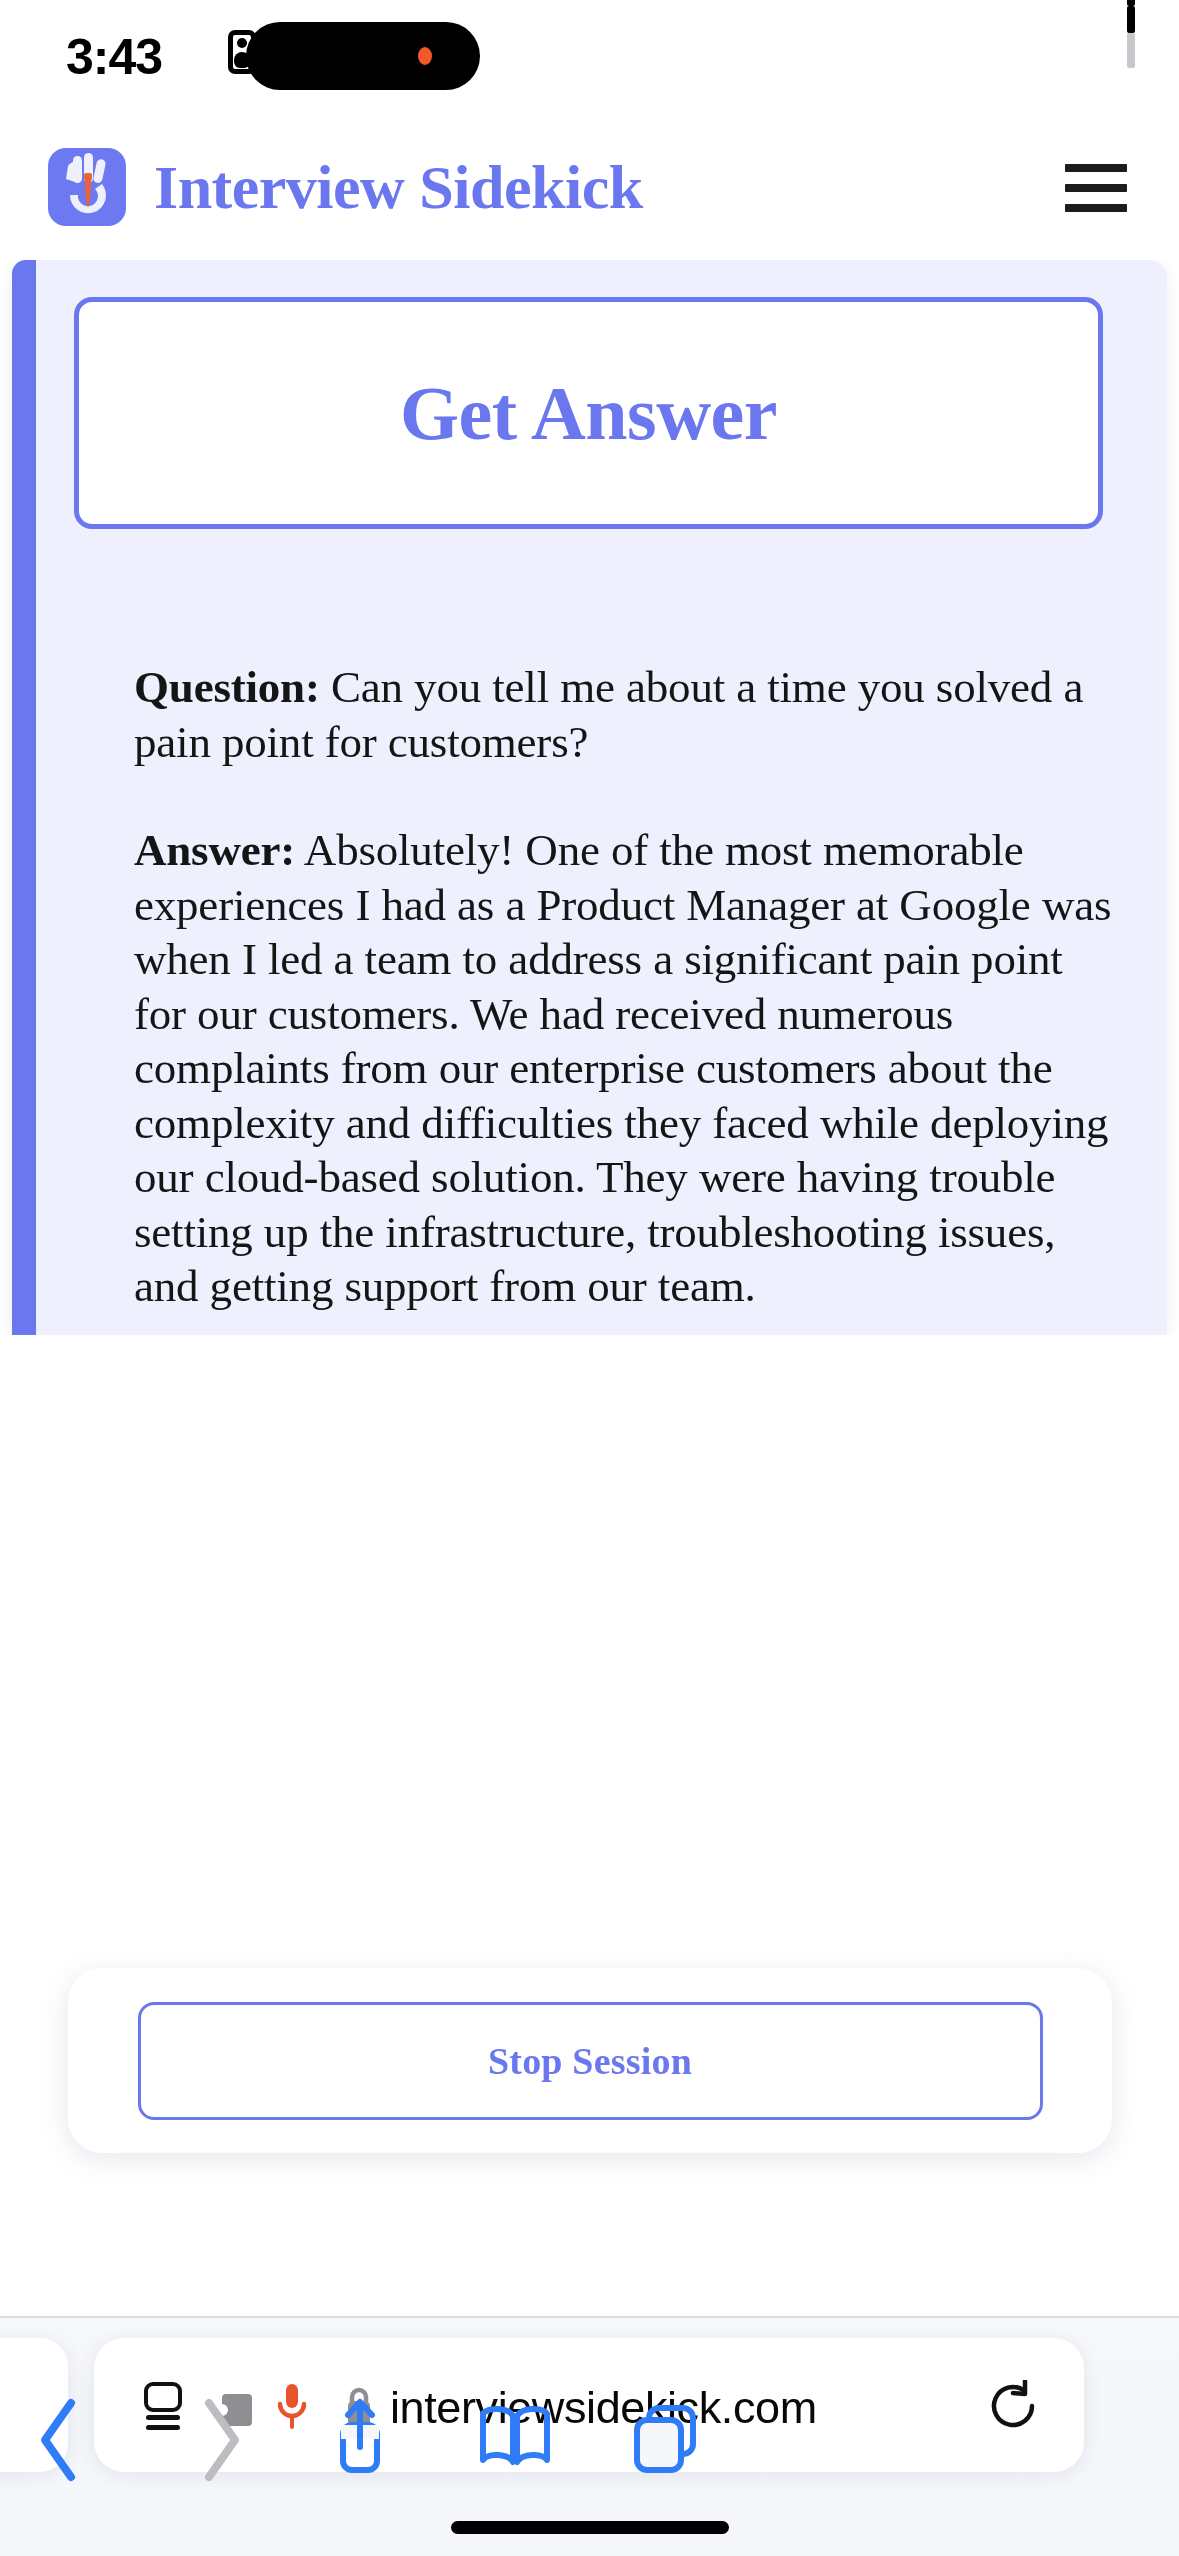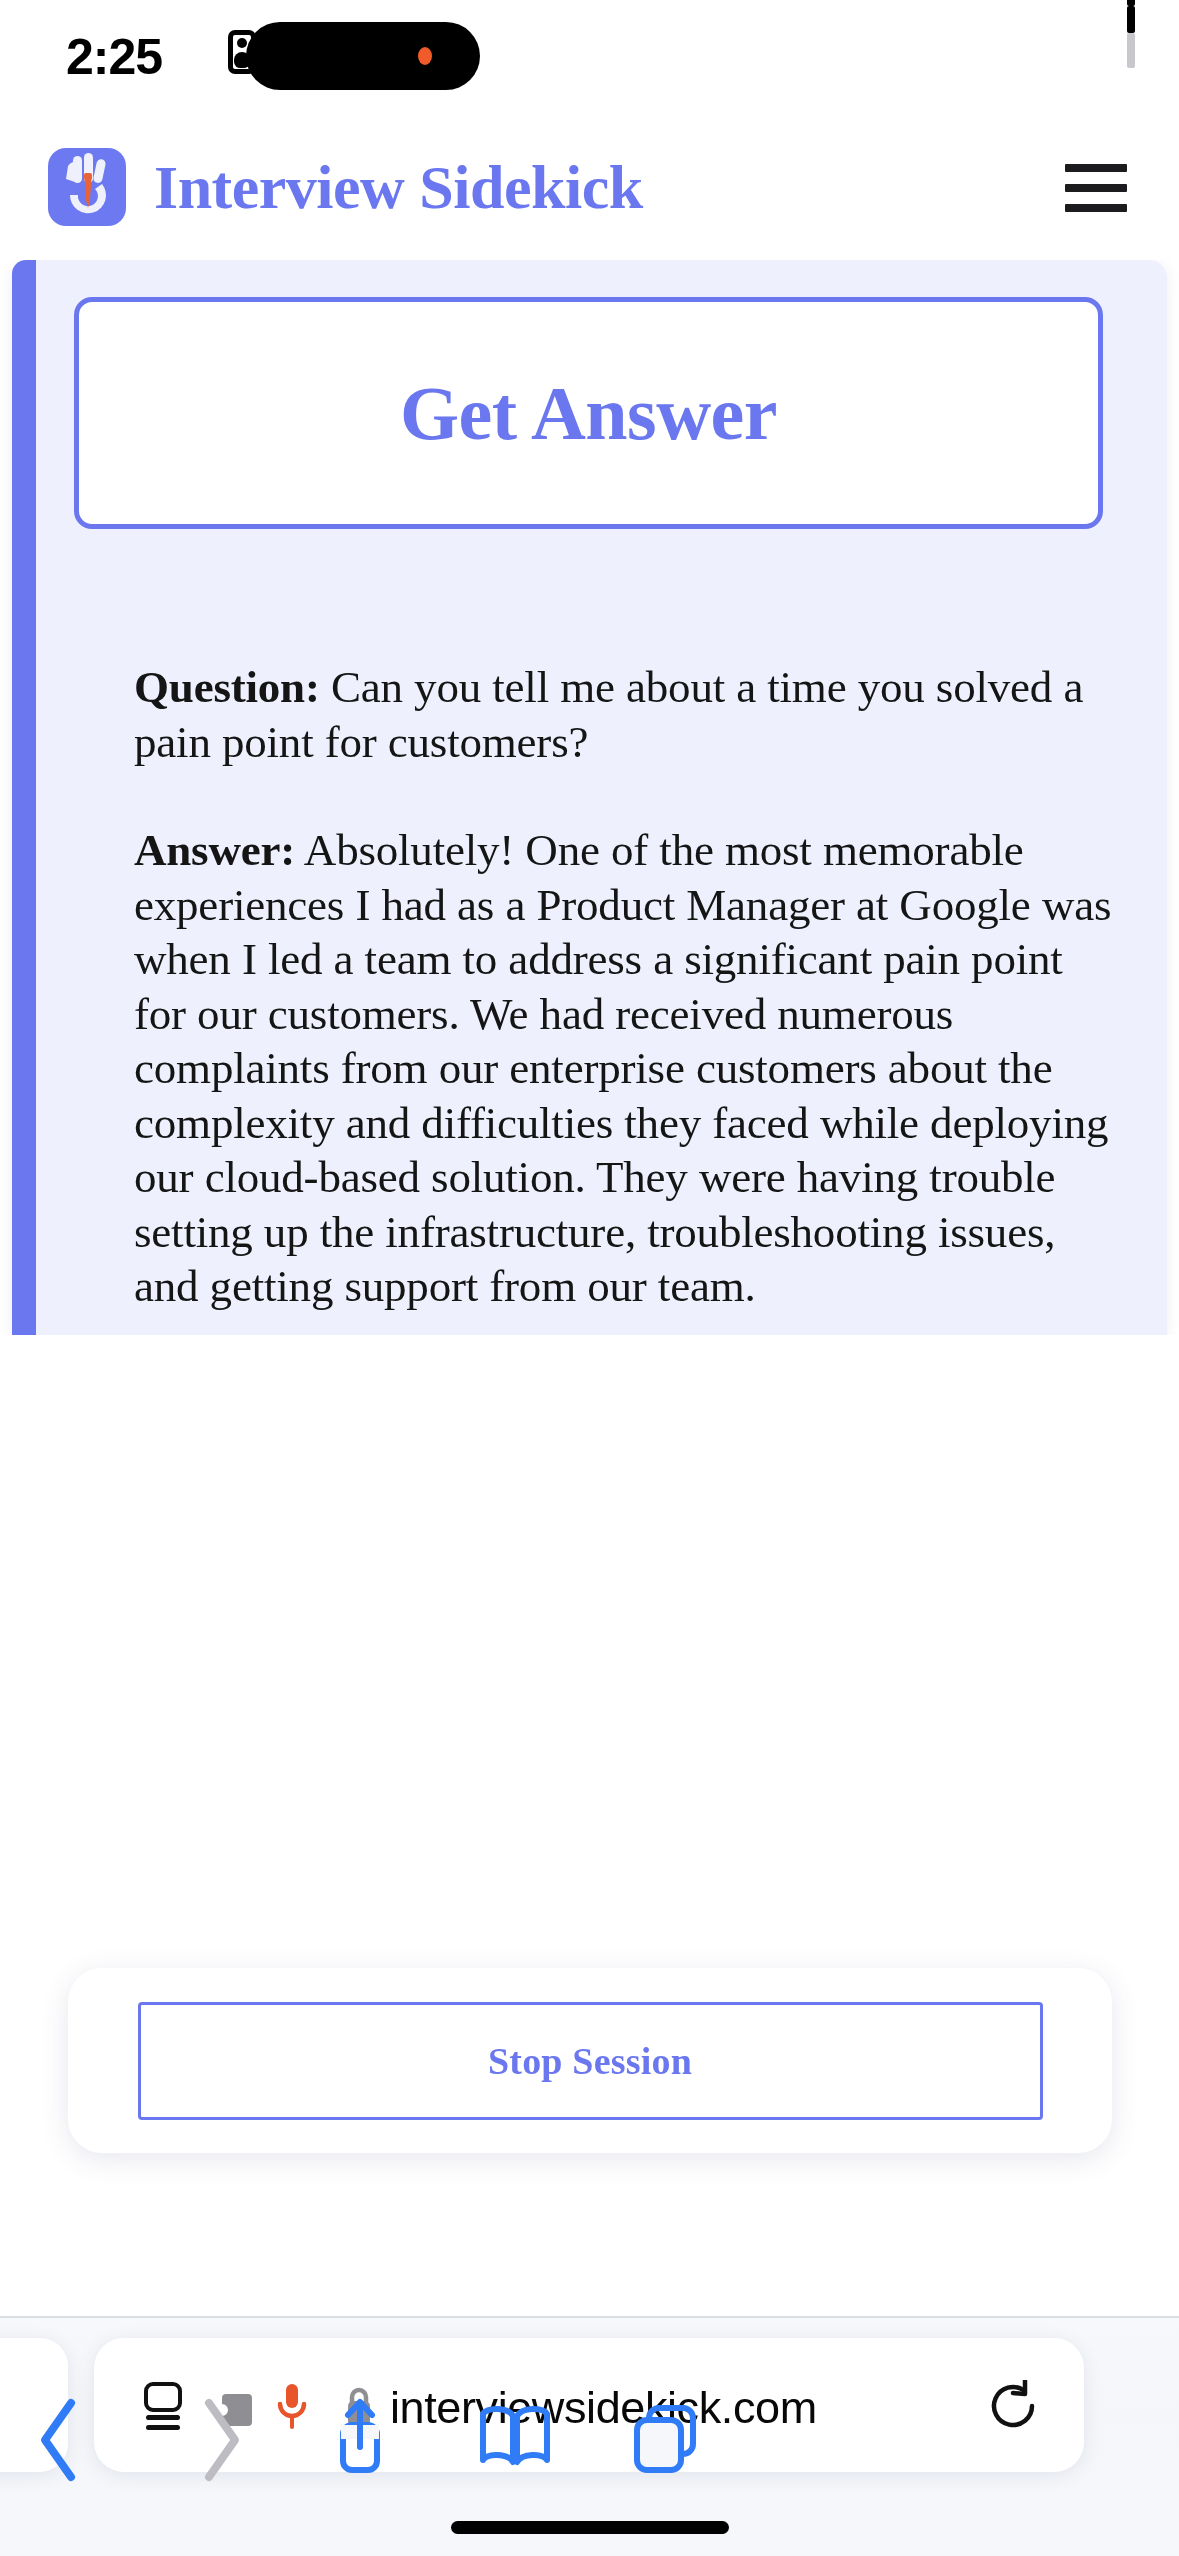--- a/index.html
+++ b/index.html
@@ -102,21 +102,21 @@
   #qa-text b { font-weight:700; }
 
   
   #stop-card {
     position:absolute; left:68px; top:1968px; width:1044px; height:185px;
     background:#ffffff; border-radius:34px; z-index:25;
     box-shadow:0 6px 28px rgba(60,70,120,.13);
     display:flex; align-items:center; justify-content:center;
   }
   #stop-session-btn {
-    width:905px; height:118px; border:3px solid #6a77ef; border-radius:4px;
+    width:905px; height:118px; border:3px solid #6a77ef; border-radius:16px;
     background:#fff; display:flex; align-items:center; justify-content:center;
   }
   #stop-session-btn span {
     font-family:"Liberation Serif", serif; font-weight:700;
     font-size:38px; color:#6a77ef; letter-spacing:0.2px;
   }
 
   
   #safari-chrome {
     position:absolute; left:0; bottom:0; width:1179px; height:240px;
@@ -160,21 +160,21 @@
     position:absolute; left:50%; transform:translateX(-50%);
     bottom:22px; width:278px; height:13px; background:#000; border-radius:8px;
   }
 </style>
 </head>
 <body>
 
 <div id="screen">
 
   <div id="statusbar">
-    <div class="sb-time">2:25</div>
+    <div class="sb-time">3:43</div>
     <div class="sb-rec-icon"></div>
 
     <div id="island">
       <div class="dot"></div>
     </div>
 
     <div class="sb-right">
       <div class="sig">
         <span class="b2"></span><span class="b3"></span><span class="b4"></span>
       </div>

